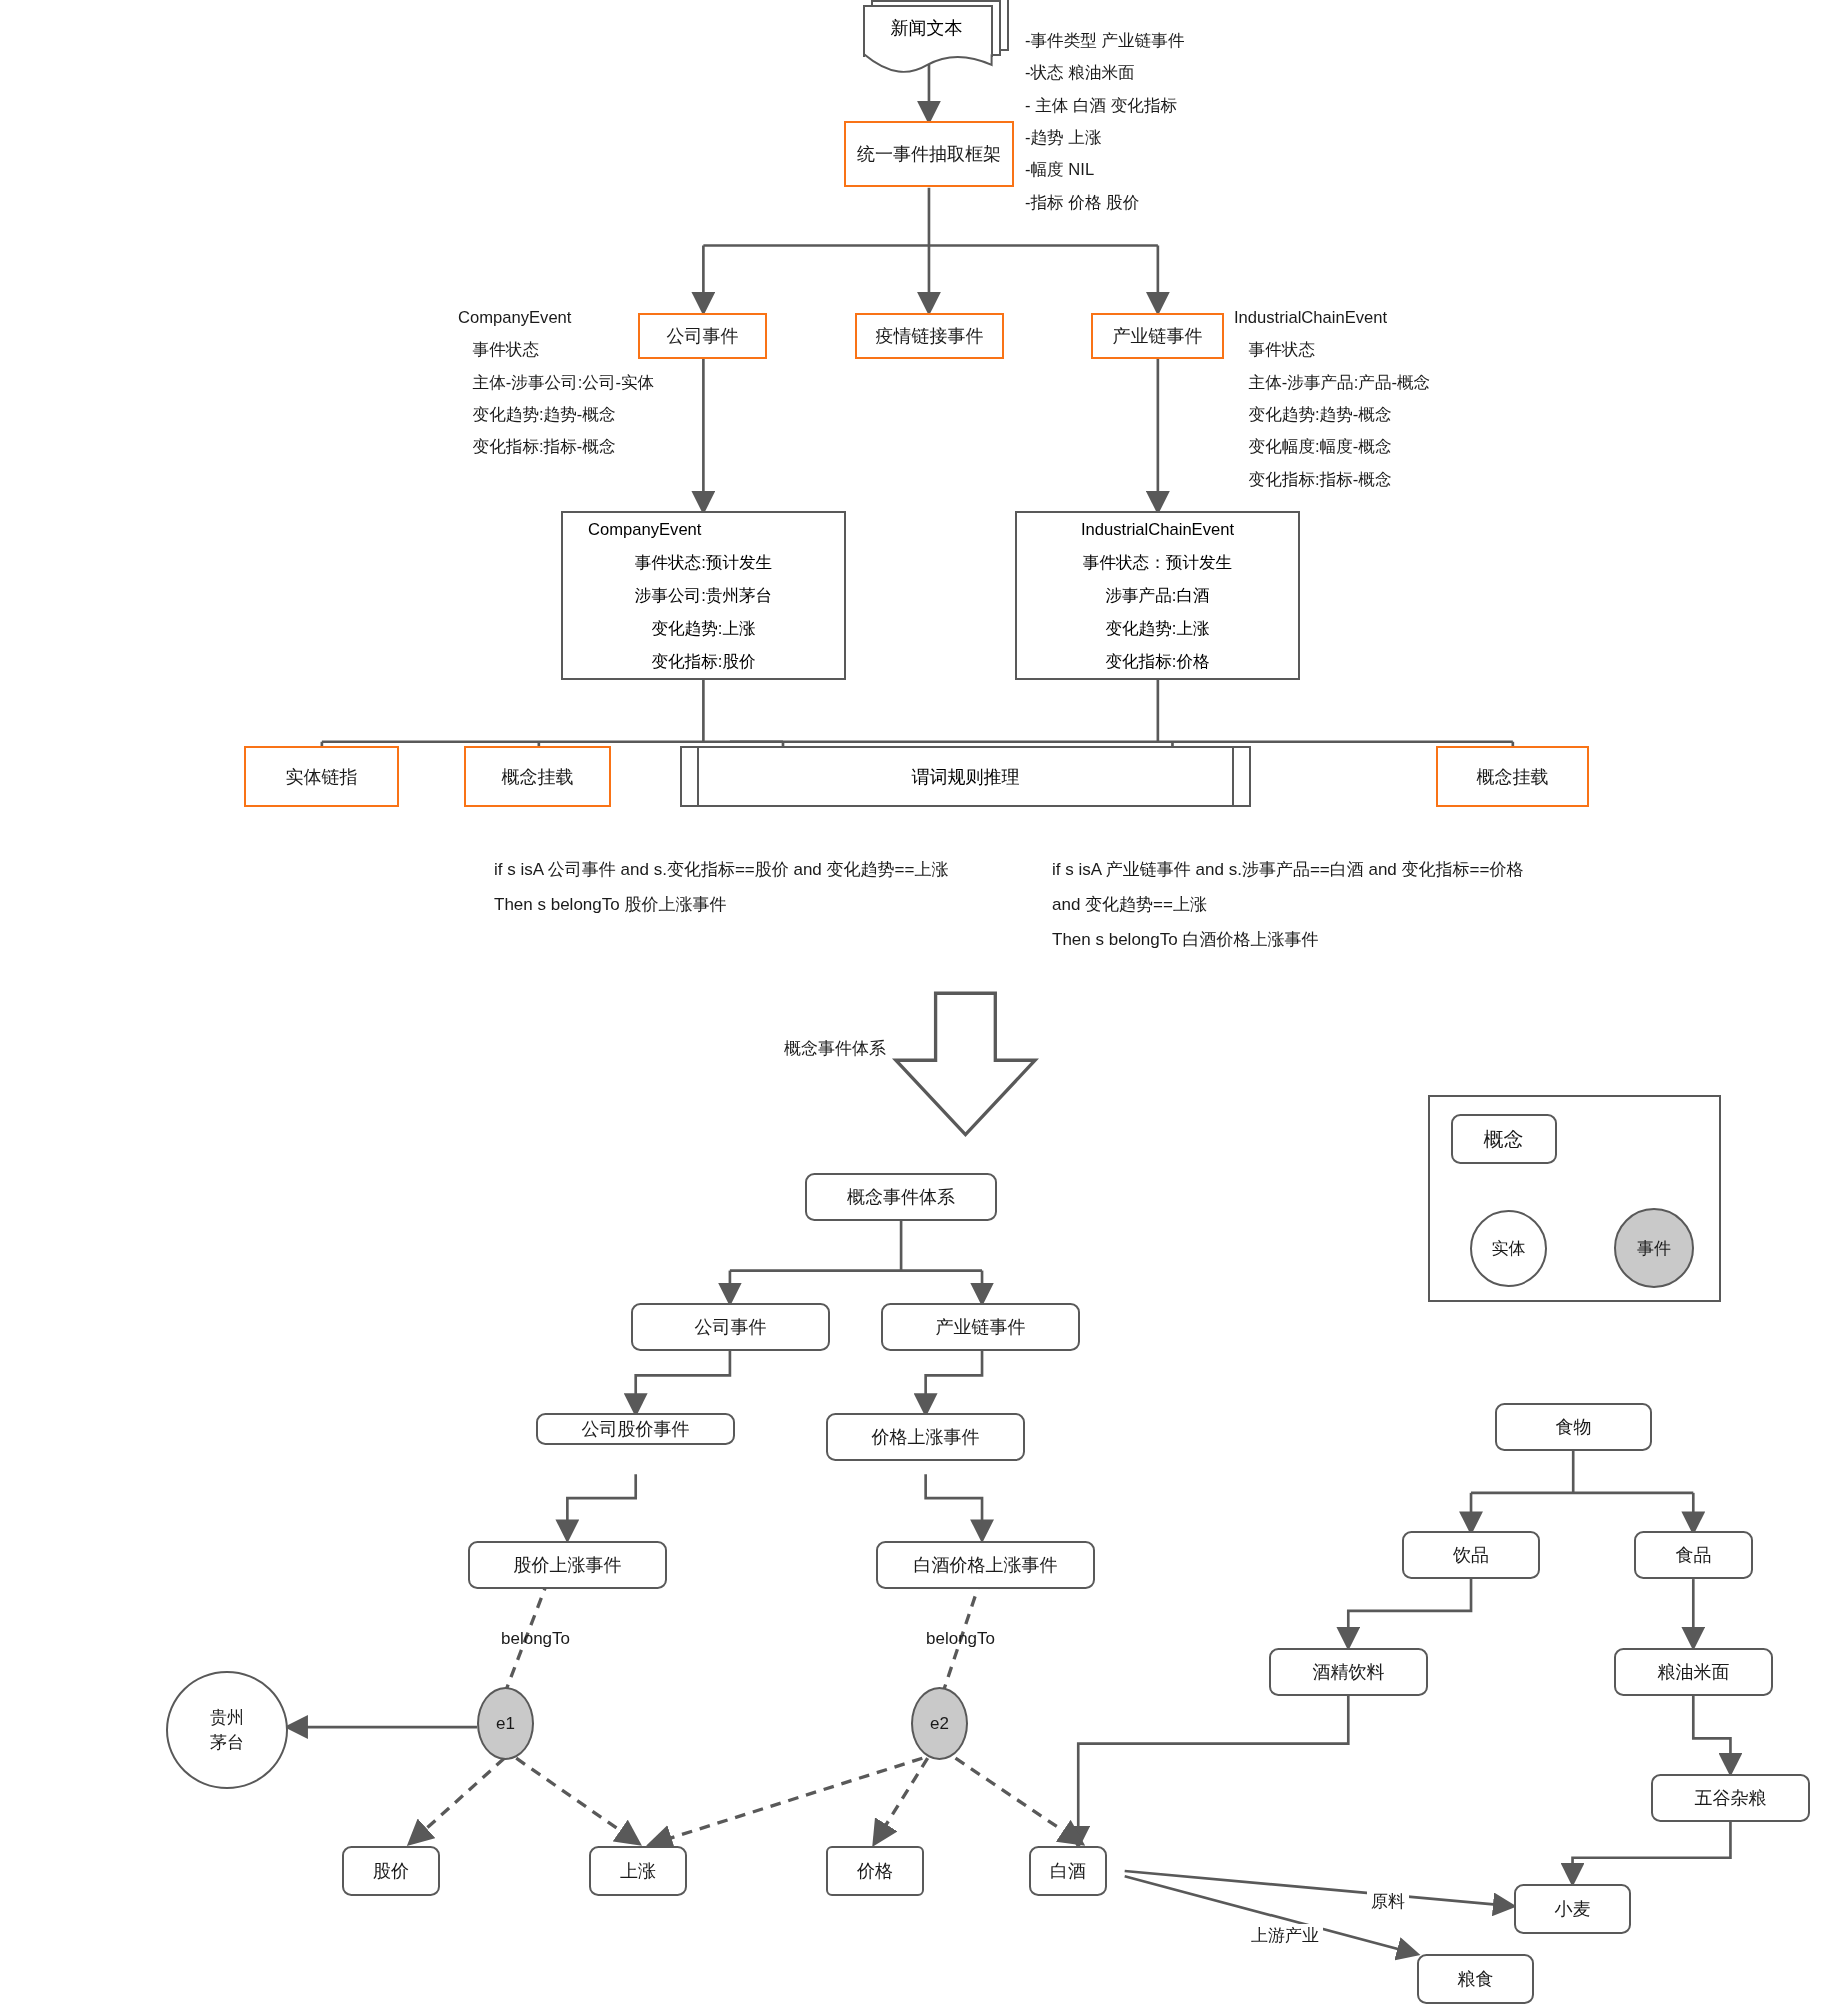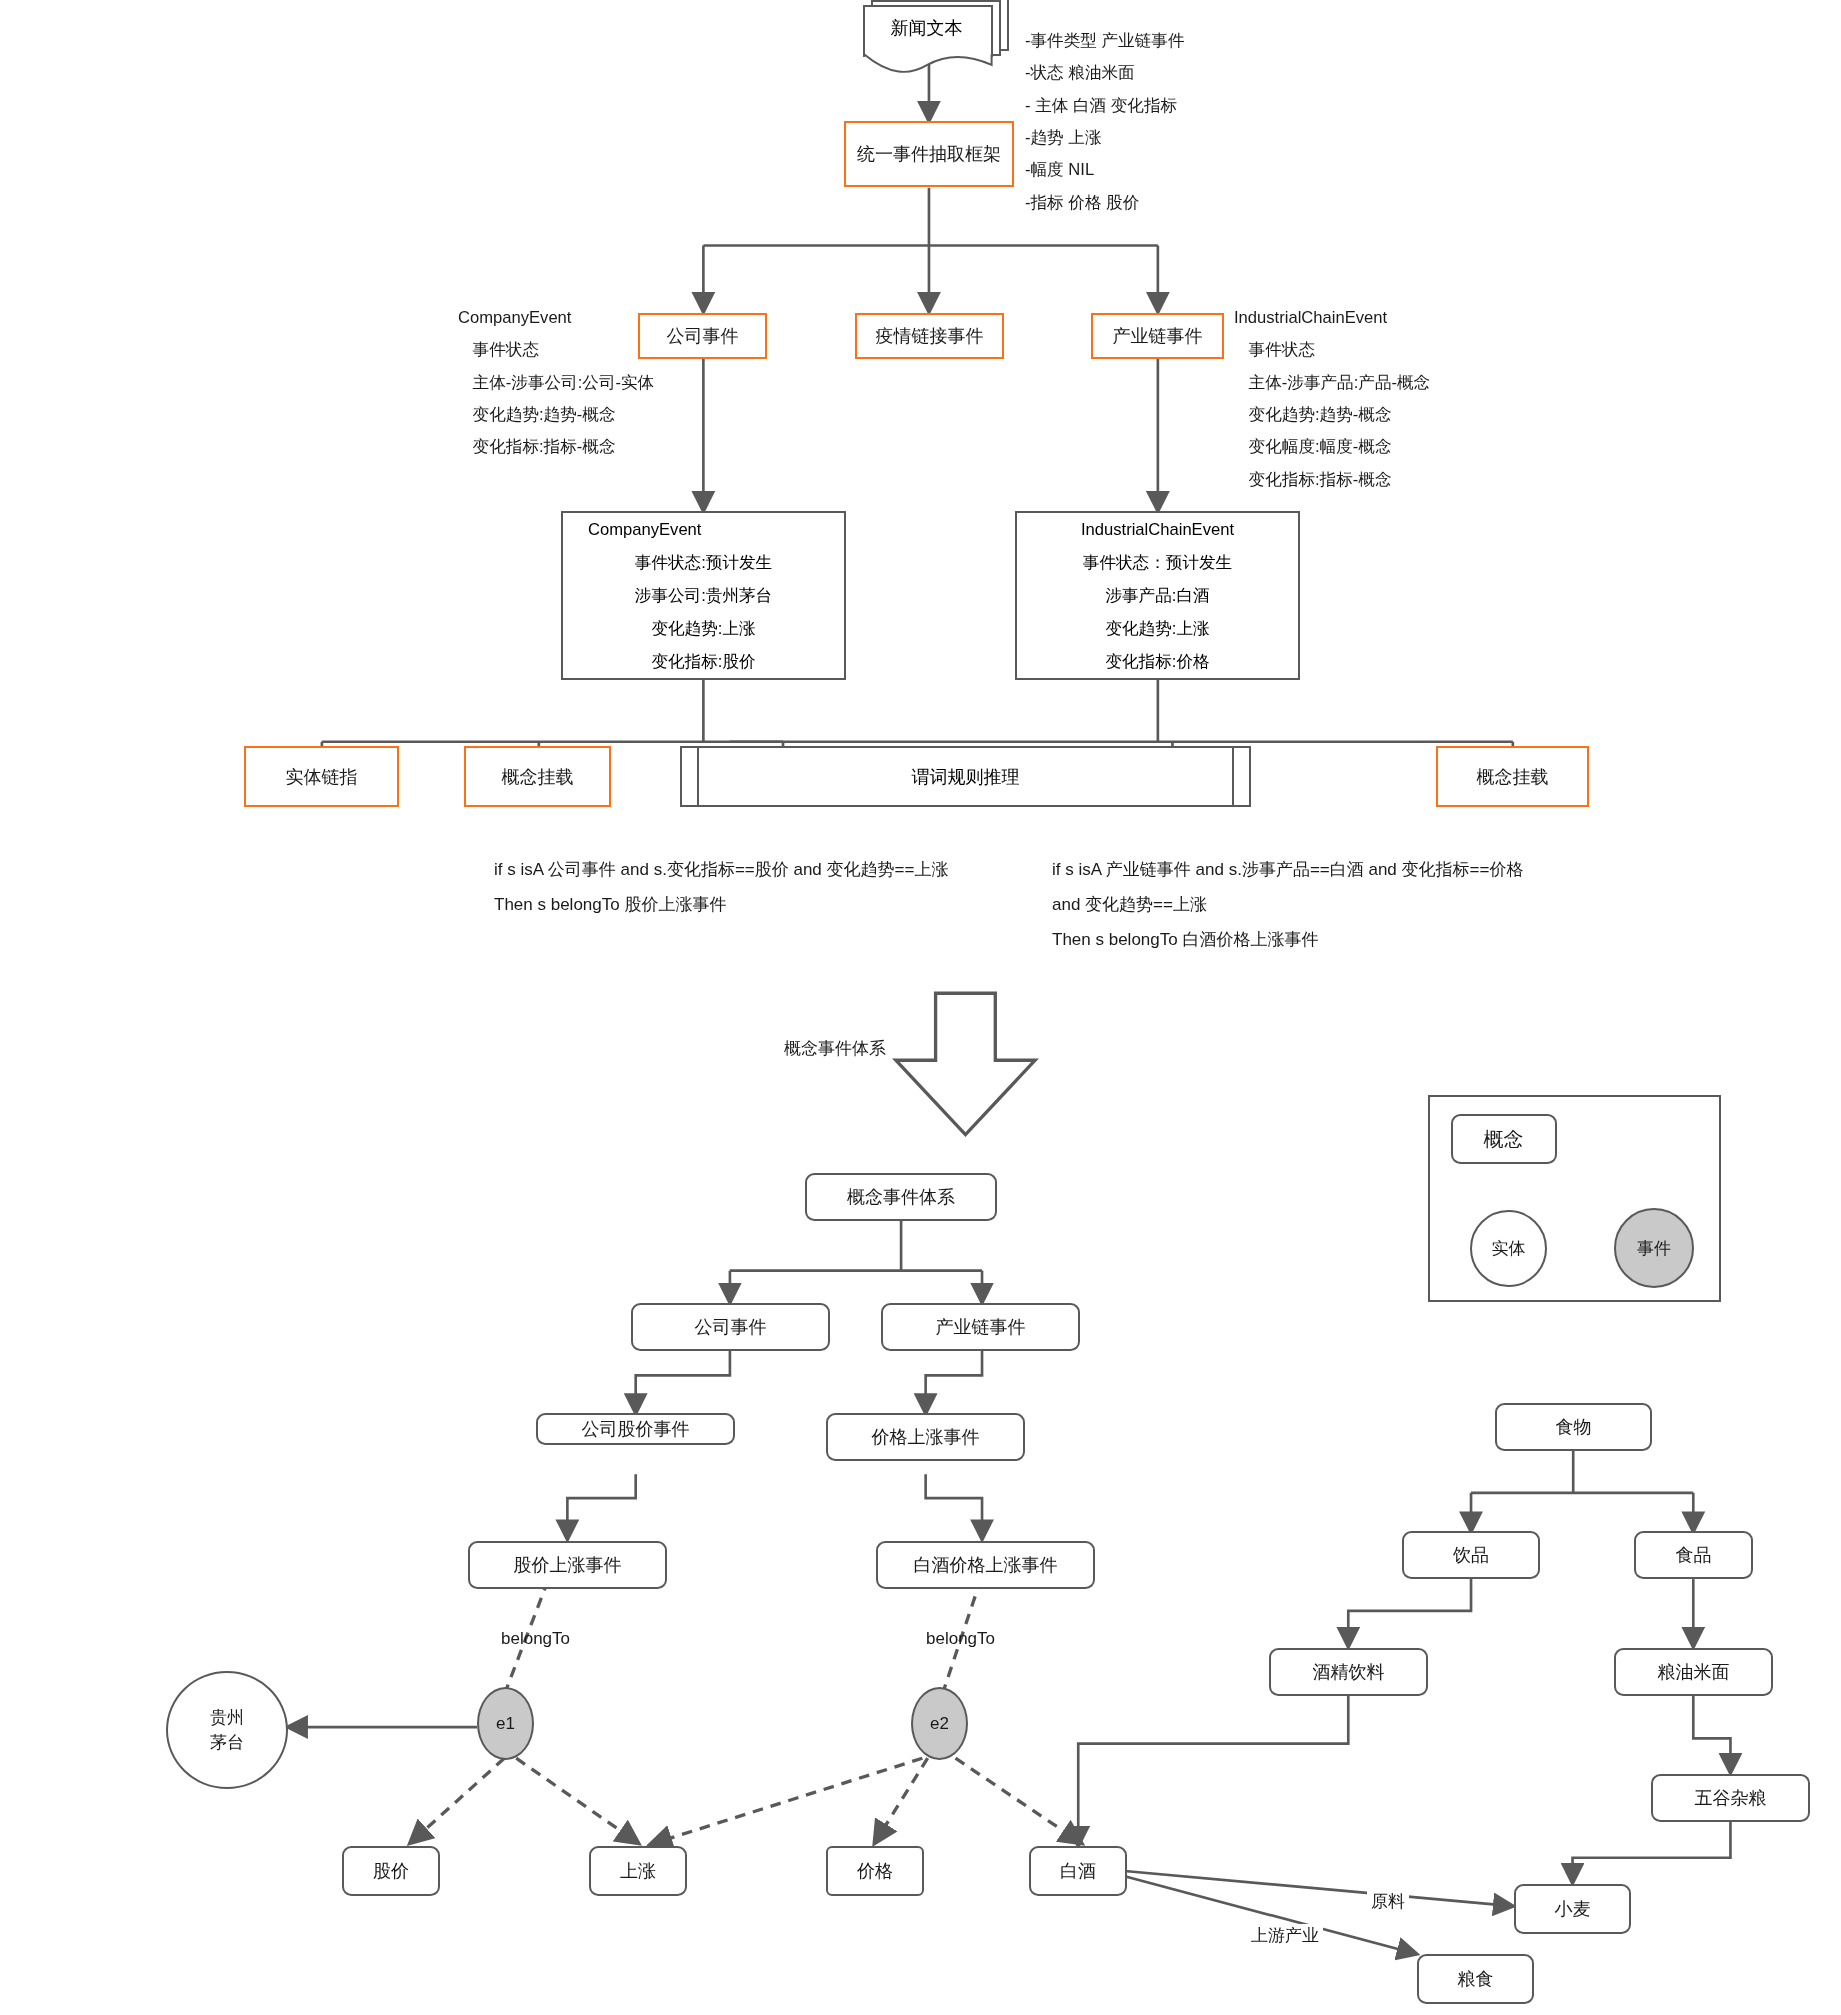--- a/index.html
+++ b/index.html
@@ -215,21 +215,21 @@
     <span>贵州</span>
     <span>茅台</span>
   </div>
 
   <div class="node ellipse evt" style="left:477px;top:1687px;width:57px;height:73px;font-size:17px;">e1</div>
   <div class="node ellipse evt" style="left:911px;top:1687px;width:57px;height:73px;font-size:17px;">e2</div>
 
   <div class="node round" style="left:342px;top:1846px;width:98px;height:50px;font-size:18px;">股价</div>
   <div class="node round" style="left:589px;top:1846px;width:98px;height:50px;font-size:18px;">上涨</div>
   <div class="node round" style="left:826px;top:1846px;width:98px;height:50px;font-size:18px;border-radius:6px;">价格</div>
-  <div class="node round" style="left:1029px;top:1846px;width:98px;height:50px;font-size:18px;">白酒</div>
+  <div class="node round" style="left:1029px;top:1846px;width:78px;height:50px;font-size:18px;">白酒</div>
 
   <div class="node round" style="left:1495px;top:1403px;width:157px;height:48px;font-size:18px;">食物</div>
 
   <div class="node round" style="left:1402px;top:1531px;width:138px;height:48px;font-size:18px;">饮品</div>
   <div class="node round" style="left:1634px;top:1531px;width:119px;height:48px;font-size:18px;">食品</div>
 
   <div class="node round" style="left:1269px;top:1648px;width:159px;height:48px;font-size:18px;">酒精饮料</div>
   <div class="node round" style="left:1614px;top:1648px;width:159px;height:48px;font-size:18px;">粮油米面</div>
 
   <div class="node round" style="left:1651px;top:1774px;width:159px;height:48px;font-size:18px;">五谷杂粮</div>

